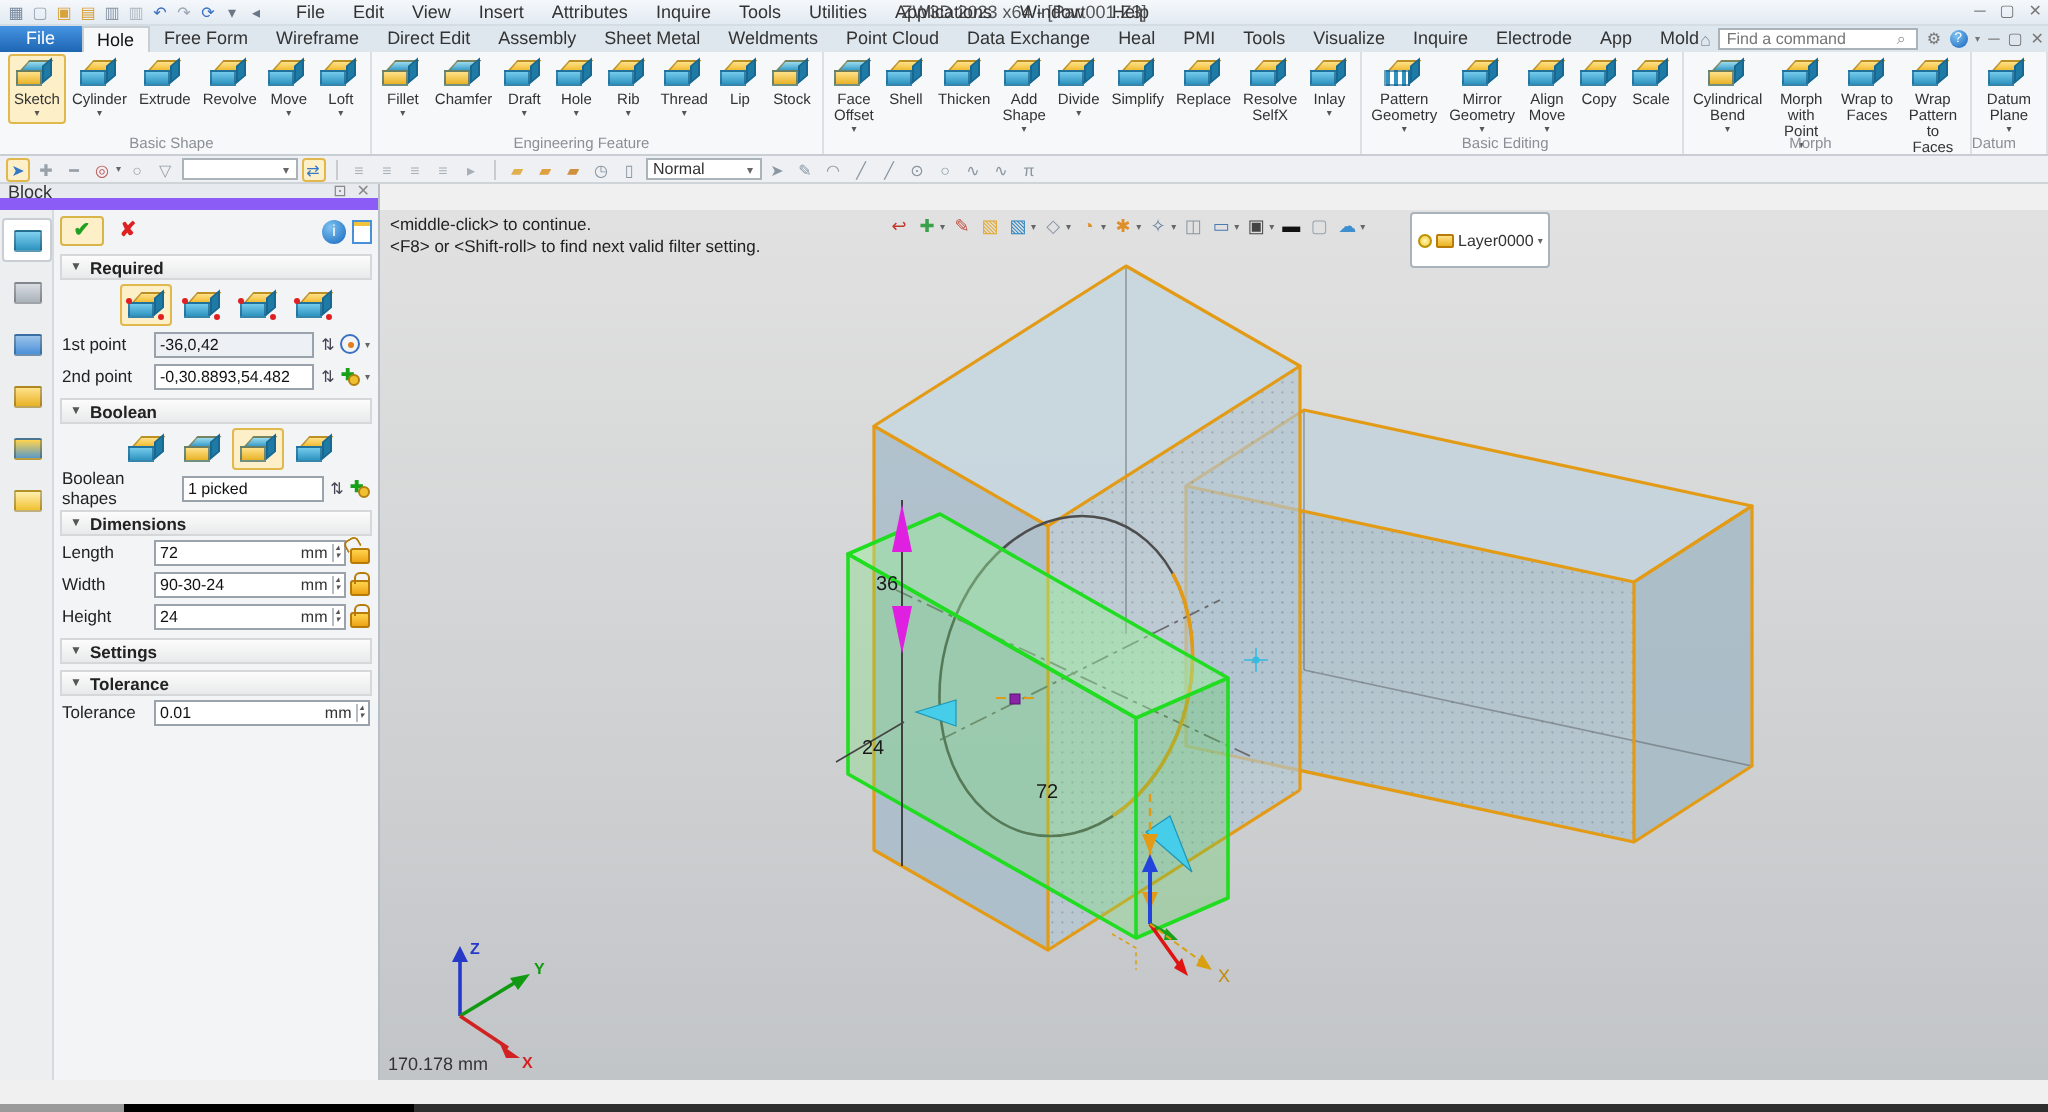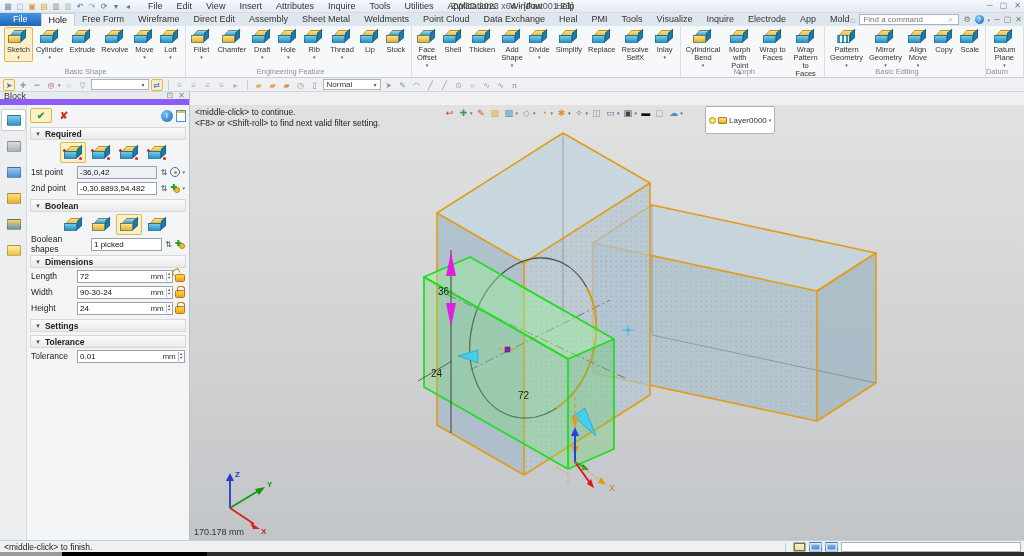--- a/index.html
+++ b/index.html
@@ -411,103 +411,103 @@
               <i class="s"></i>
             </span>
             <div class="rlabel">Inlay</div>
             <div class="caret">▾</div>
           </div>
         </div>
       </div>
       <div class="rgroup">
         <div class="ritems">
           <div class="ritem">
-            <span class="cub y">
-              <i class="t"></i>
-              <i class="f"></i>
-              <i class="s"></i>
-            </span>
-            <div class="rlabel">Cylindrical Bend</div>
-            <div class="caret">▾</div>
-          </div>
-          <div class="ritem">
-            <span class="cub">
-              <i class="t"></i>
-              <i class="f"></i>
-              <i class="s"></i>
-            </span>
-            <div class="rlabel">Morph with Point</div>
-            <div class="caret">▾</div>
-          </div>
-          <div class="ritem">
-            <span class="cub">
-              <i class="t"></i>
-              <i class="f"></i>
-              <i class="s"></i>
-            </span>
-            <div class="rlabel">Wrap to Faces</div>
-          </div>
-          <div class="ritem">
-            <span class="cub">
-              <i class="t"></i>
-              <i class="f"></i>
-              <i class="s"></i>
-            </span>
-            <div class="rlabel">Wrap Pattern to Faces</div>
-          </div>
-        </div>
-        <div class="glabel">Morph</div>
+            <span class="cub g">
+              <i class="t"></i>
+              <i class="f"></i>
+              <i class="s"></i>
+            </span>
+            <div class="rlabel">Pattern Geometry</div>
+            <div class="caret">▾</div>
+          </div>
+          <div class="ritem">
+            <span class="cub">
+              <i class="t"></i>
+              <i class="f"></i>
+              <i class="s"></i>
+            </span>
+            <div class="rlabel">Mirror Geometry</div>
+            <div class="caret">▾</div>
+          </div>
+          <div class="ritem">
+            <span class="cub">
+              <i class="t"></i>
+              <i class="f"></i>
+              <i class="s"></i>
+            </span>
+            <div class="rlabel">Align Move</div>
+            <div class="caret">▾</div>
+          </div>
+          <div class="ritem">
+            <span class="cub">
+              <i class="t"></i>
+              <i class="f"></i>
+              <i class="s"></i>
+            </span>
+            <div class="rlabel">Copy</div>
+          </div>
+          <div class="ritem">
+            <span class="cub">
+              <i class="t"></i>
+              <i class="f"></i>
+              <i class="s"></i>
+            </span>
+            <div class="rlabel">Scale</div>
+          </div>
+        </div>
+        <div class="glabel">Basic Editing</div>
       </div>
       <div class="rgroup">
         <div class="ritems">
           <div class="ritem">
-            <span class="cub g">
-              <i class="t"></i>
-              <i class="f"></i>
-              <i class="s"></i>
-            </span>
-            <div class="rlabel">Pattern Geometry</div>
-            <div class="caret">▾</div>
-          </div>
-          <div class="ritem">
-            <span class="cub">
-              <i class="t"></i>
-              <i class="f"></i>
-              <i class="s"></i>
-            </span>
-            <div class="rlabel">Mirror Geometry</div>
-            <div class="caret">▾</div>
-          </div>
-          <div class="ritem">
-            <span class="cub">
-              <i class="t"></i>
-              <i class="f"></i>
-              <i class="s"></i>
-            </span>
-            <div class="rlabel">Align Move</div>
-            <div class="caret">▾</div>
-          </div>
-          <div class="ritem">
-            <span class="cub">
-              <i class="t"></i>
-              <i class="f"></i>
-              <i class="s"></i>
-            </span>
-            <div class="rlabel">Copy</div>
-          </div>
-          <div class="ritem">
-            <span class="cub">
-              <i class="t"></i>
-              <i class="f"></i>
-              <i class="s"></i>
-            </span>
-            <div class="rlabel">Scale</div>
-          </div>
-        </div>
-        <div class="glabel">Basic Editing</div>
+            <span class="cub y">
+              <i class="t"></i>
+              <i class="f"></i>
+              <i class="s"></i>
+            </span>
+            <div class="rlabel">Cylindrical Bend</div>
+            <div class="caret">▾</div>
+          </div>
+          <div class="ritem">
+            <span class="cub">
+              <i class="t"></i>
+              <i class="f"></i>
+              <i class="s"></i>
+            </span>
+            <div class="rlabel">Morph with Point</div>
+            <div class="caret">▾</div>
+          </div>
+          <div class="ritem">
+            <span class="cub">
+              <i class="t"></i>
+              <i class="f"></i>
+              <i class="s"></i>
+            </span>
+            <div class="rlabel">Wrap to Faces</div>
+          </div>
+          <div class="ritem">
+            <span class="cub">
+              <i class="t"></i>
+              <i class="f"></i>
+              <i class="s"></i>
+            </span>
+            <div class="rlabel">Wrap Pattern to Faces</div>
+          </div>
+        </div>
+        <div class="glabel">Morph</div>
       </div>
       <div class="rgroup">
         <div class="ritems">
           <div class="ritem">
             <span class="cub">
               <i class="t"></i>
               <i class="f"></i>
               <i class="s"></i>
             </span>
             <div class="rlabel">Datum Plane</div>
@@ -907,28 +907,18 @@
           <text x="45" y="372" font-size="8" font-weight="bold" fill="#2639c9">Z</text>
           <text x="77" y="382" font-size="8" font-weight="bold" fill="#119911">Y</text>
           <text x="71" y="429" font-size="8" font-weight="bold" fill="#d22222">X</text>
         </g>
 
         <text x="4" y="430" font-size="9" fill="#333">170.178 mm</text>
       </svg>
     </div>
   </div>
 
-  <div class="statusbar">
-    <span>&lt;middle-click&gt; to finish.</span>
-    <div class="sb-right">
-      <span class="sbsep"></span>
-      <span class="sbicon hl"></span>
-      <span class="sbicon"></span>
-      <span class="sbicon"></span>
-      <input class="sbinput" value="" style="">
-    </div>
-  </div>
   <div class="bottomstrip">
     <span class="lseg"></span>
       <span class="bseg"></span>
   </div>
 
 </div>
 
 </body></html>

